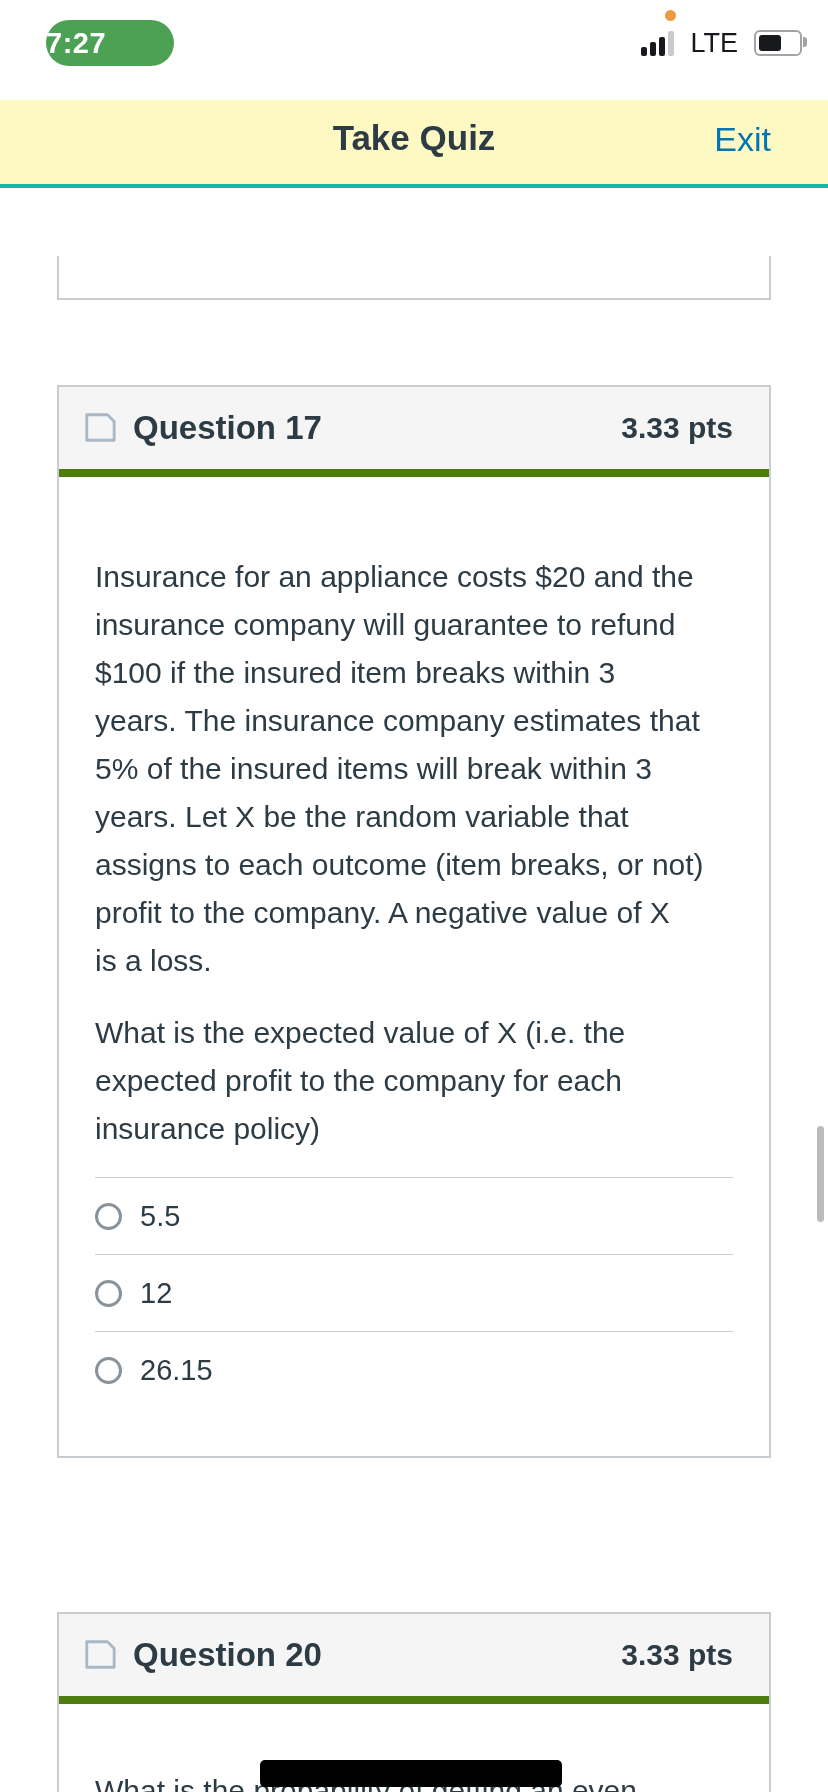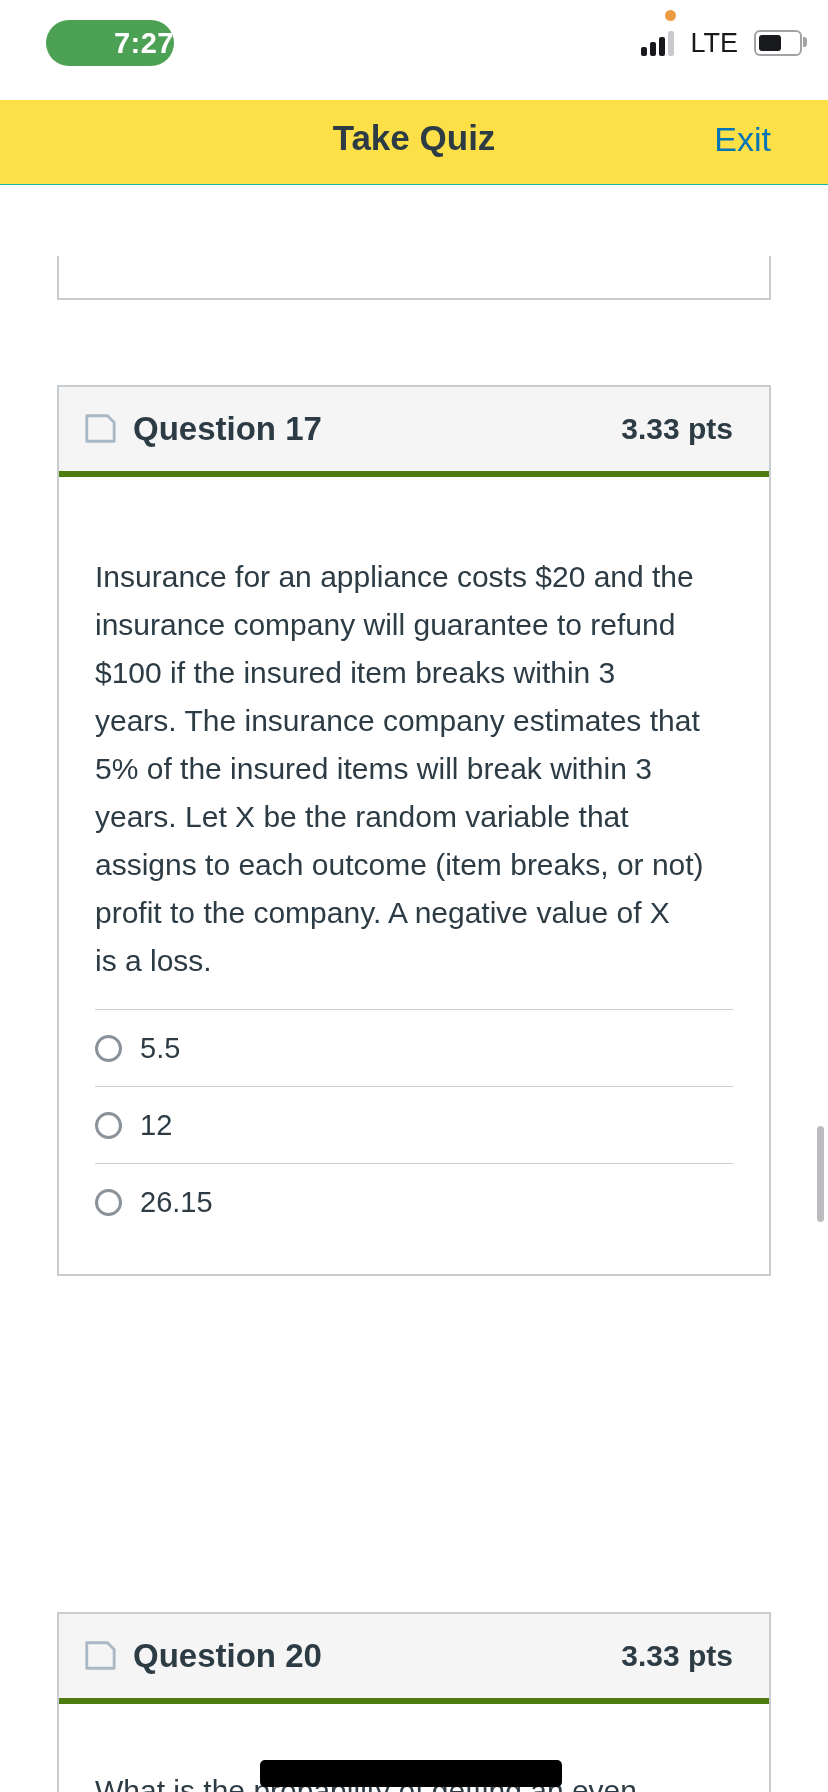--- a/index.html
+++ b/index.html
@@ -8,21 +8,21 @@
     background:#ffffff; overflow:hidden;
     font-family:"Liberation Sans","DejaVu Sans",sans-serif;
     color:#2D3B45;
   }
 
   
   .status-bar { position:absolute; top:0; left:0; right:0; height:96px; }
   .time-pill {
     position:absolute; left:46px; top:20px; width:128px; height:46px;
     border-radius:23px; background:#4DA155; color:#ffffff;
-    display:flex; align-items:center; justify-content:flex-end;
+    display:flex; align-items:center; justify-content:flex-start;
     font-size:29px; font-weight:700; letter-spacing:0.5px; cursor:pointer;
   }
   .mic-dot {
     position:absolute; right:152px; top:10px; width:11px; height:11px;
     border-radius:50%; background:#ED9B40;
   }
   .status-right {
     position:absolute; right:26px; top:26px; height:34px;
     display:flex; align-items:center; gap:16px;
   }
@@ -35,46 +35,46 @@
   .lte { font-size:27px; color:#17191c; }
   .battery { position:relative; width:44px; height:22px;
     border:2px solid rgba(23,25,28,0.4); border-radius:6px; }
   .battery .level { position:absolute; left:3px; top:3px; bottom:3px;
     width:22px; background:#17191c; border-radius:3px; }
   .battery .nub { position:absolute; right:-7px; top:5px; width:4px; height:10px;
     background:rgba(23,25,28,0.4); border-radius:0 3px 3px 0; }
 
   
   .navbar { position:absolute; top:100px; left:0; right:0; height:84px;
-    border-bottom:1px solid #14b8a6; background:#fde047; }
+    border-bottom:4px solid #14b8a6; background:#fef9c3; }
   .nav-title { position:absolute; left:0; right:0; top:18px; text-align:center;
     font-size:35px; font-weight:700; color:#2D3B45; }
   .exit { position:absolute; right:57px; top:20px; font-size:34px;
     color:#0374B5; cursor:pointer; text-decoration:none; }
 
   
   .prev-card-bottom {
     position:absolute; left:57px; top:256px; width:714px; height:44px;
     border:2px solid #C7CDD1; border-top:none; background:#fff; box-sizing:border-box;
   }
 
   
   .card { position:absolute; left:57px; width:714px; background:#fff;
     border:2px solid #C7CDD1; box-sizing:border-box; }
   .card-q17 { top:385px; }
   .card-q18 { top:1612px; height:420px; }
 
   .card-header { display:flex; align-items:center; height:90px;
-    background:#F5F5F5; border-bottom:6px solid #4d7c0f;
+    background:#F5F5F5; border-bottom:8px solid #4d7c0f;
     padding:0 36px 0 22px; box-sizing:border-box; }
   .q-icon { width:38px; height:34px; margin-right:14px; flex:0 0 auto; }
   .q-title { margin:0; font-size:33px; font-weight:700; color:#2D3B45; }
   .q-pts { margin-left:auto; font-size:30px; font-weight:700; color:#2D3B45; }
 
-  .card-body { padding:76px 36px 34px; box-sizing:border-box; }
+  .card-body { padding:76px 36px 48px; box-sizing:border-box; }
   .card-body p { margin:0 0 24px; font-size:30px; line-height:48px;
     color:#2D3B45; white-space:pre-line; }
 
   .options { margin-top:19px; }
   .option { display:flex; align-items:center; height:76px;
     border-top:1px solid #C9CFD4; cursor:pointer; }
   .radio { width:27px; height:27px; border:3px solid #8A939B; border-radius:50%;
     margin-right:18px; box-sizing:border-box; background:#fff; flex:0 0 auto; }
   .option-label { font-size:29px; color:#2D3B45; }
 
@@ -132,20 +132,23 @@
     <div class="card-body">
       <p>Insurance for an appliance costs $20 and the
 insurance company will guarantee to refund
 $100 if the insured item breaks within 3
 years. The insurance company estimates that
 5% of the insured items will break within 3
 years. Let X be the random variable that
 assigns to each outcome (item breaks, or not)
 profit to the company. A negative value of X
 is a loss.</p>
+      <p>What is the expected value of X (i.e. the
+expected profit to the company for each
+insurance policy)</p>
       <div class="options">
         <label class="option">
           <span class="radio"></span>
           <span class="option-label">5.5</span>
         </label>
         <label class="option">
           <span class="radio"></span>
           <span class="option-label">12</span>
         </label>
         <label class="option">

